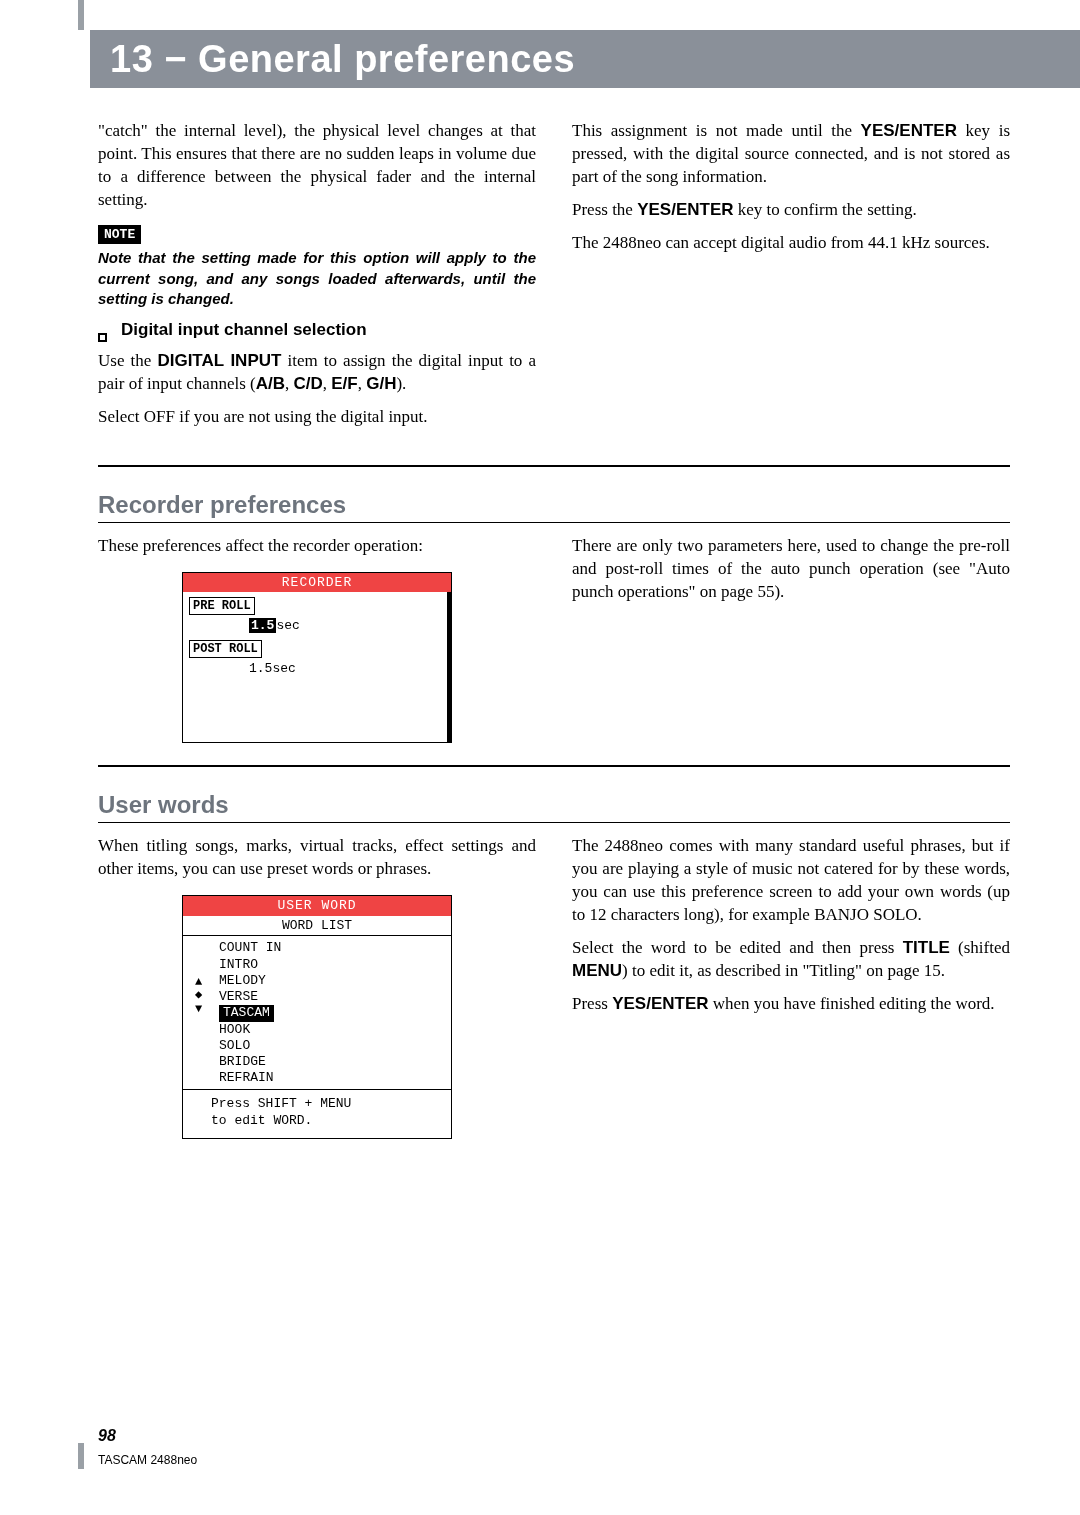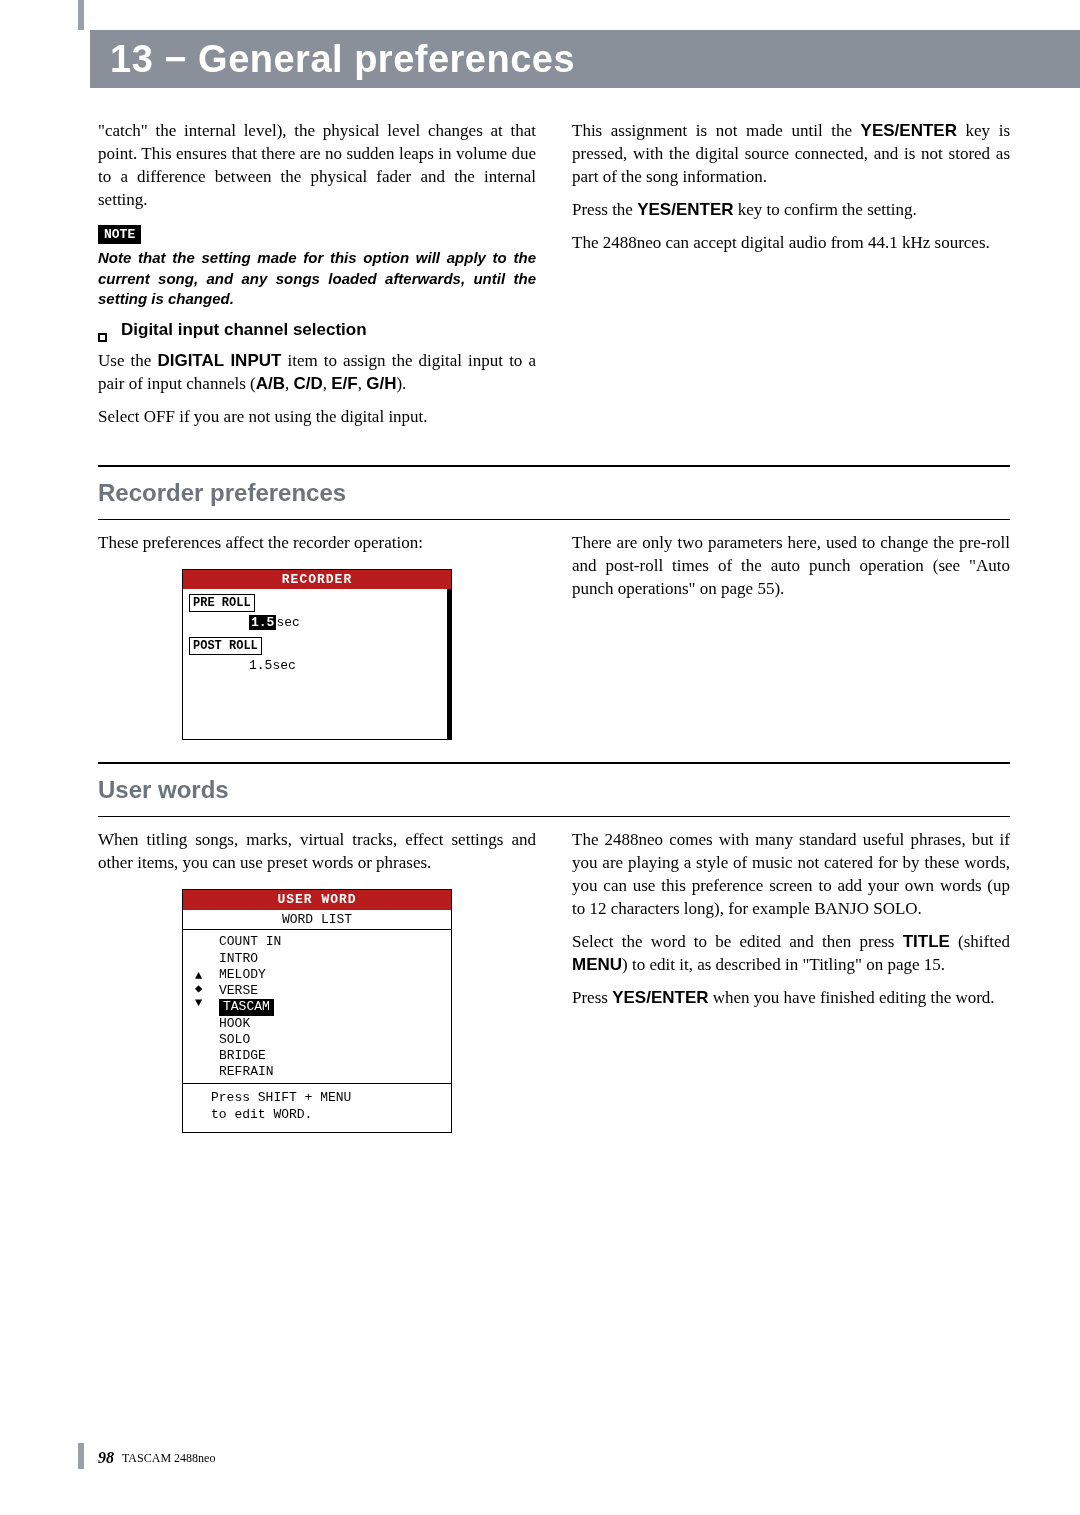--- a/index.html
+++ b/index.html
@@ -86,40 +86,40 @@
     border: none;
     border-top: 2px solid #000;
     margin-top: 26px;
   }
   .section-head {
     font-family: Arial, Helvetica, sans-serif;
     font-weight: 700;
     font-size: 24px;
     color: #6d747d;
     border-bottom: 1.5px solid #000;
-    padding: 4px 0 12px 0;
+    padding: 4px 0 3px 0;
     margin-bottom: 12px;
-    margin-top: 8px;
+    margin-top: 20px;
   }
   .lcd {
     width: 270px;
     margin: 14px auto 0 auto;
     font-family: "Courier New", monospace;
     font-size: 14px;
     color: #000;
   }
   .lcd-frame {
     border: 1px solid #000;
     background: #fff;
     padding: 0;
   }
   .lcd-title {
-    background: #b91c1c; color: #fff;
+    background: #ef4444; color: #fff;
     text-align: center;
-    font-weight: 700;
+    font-weight: 400;
     letter-spacing: 1px;
     font-size: 13px;
     padding: 1px 8px;
   }
   .lcd-body {
     padding: 4px 6px 2px 6px;
   }
   .lcd-label {
     display: inline-block;
     border: 1px solid #000;
@@ -154,23 +154,23 @@
     position: absolute; left: 12px; top: 40px; font-size: 12px; line-height: 1.1;
   }
   .lcd-hint {
     border-top: 1px solid #000;
     padding: 5px 0 8px 28px;
     font-size: 13px;
   }
   .footer {
     position: absolute;
     left: 98px; bottom: 48px;
-    font-family: Liberation Serif, serif;
+    font-family: Liberation Sans, sans-serif;
     font-size: 12px;
-    display: flex; align-items: center; gap: 8px;
+    display: flex; align-items: flex-start; gap: 8px; flex-direction: column;
   }
   .footer .pn {
     font-weight: 700; font-style: italic; font-size: 16px;
   }
   .footer-accent {
     position: absolute;
     left: 78px; bottom: 46px;
     width: 6px; height: 26px;
     background: #9aa0a6;
   }

